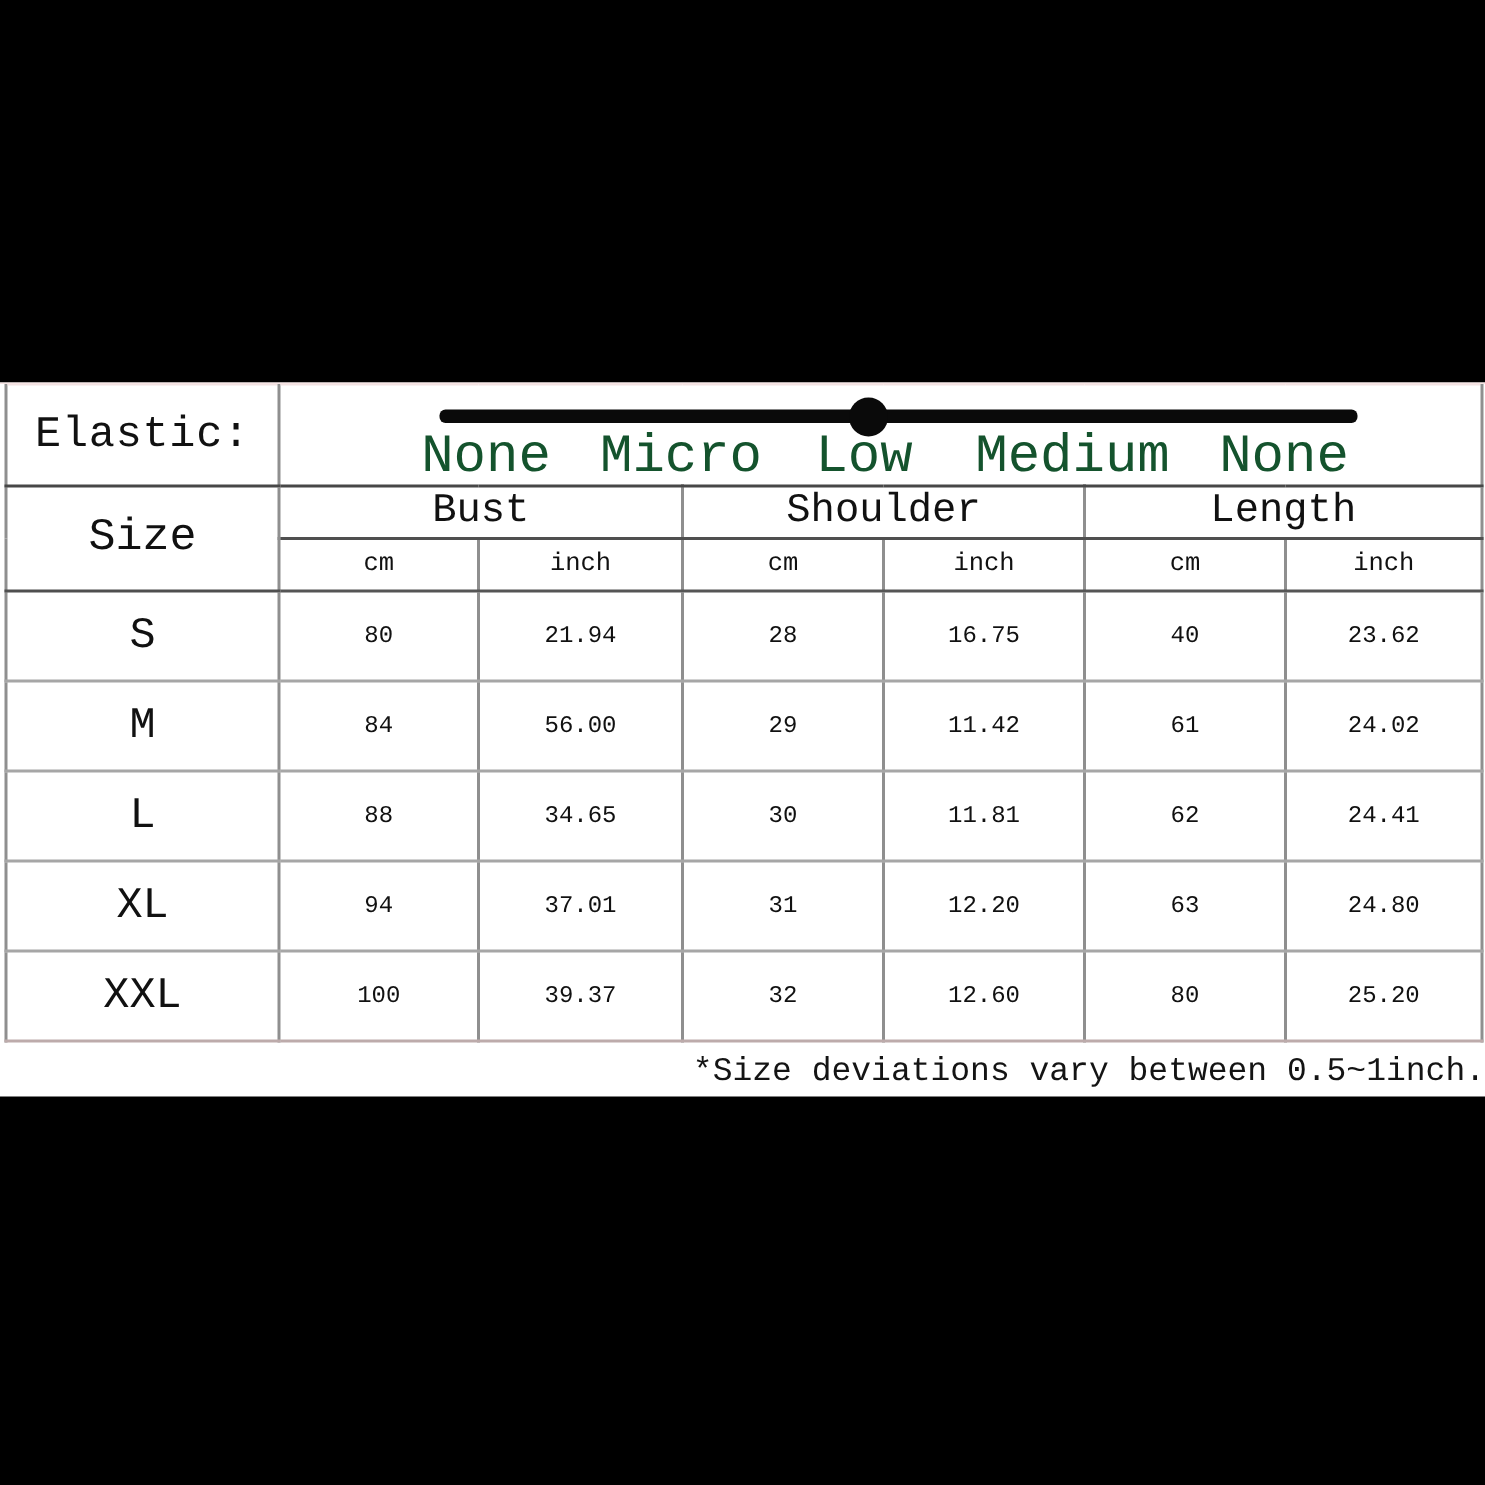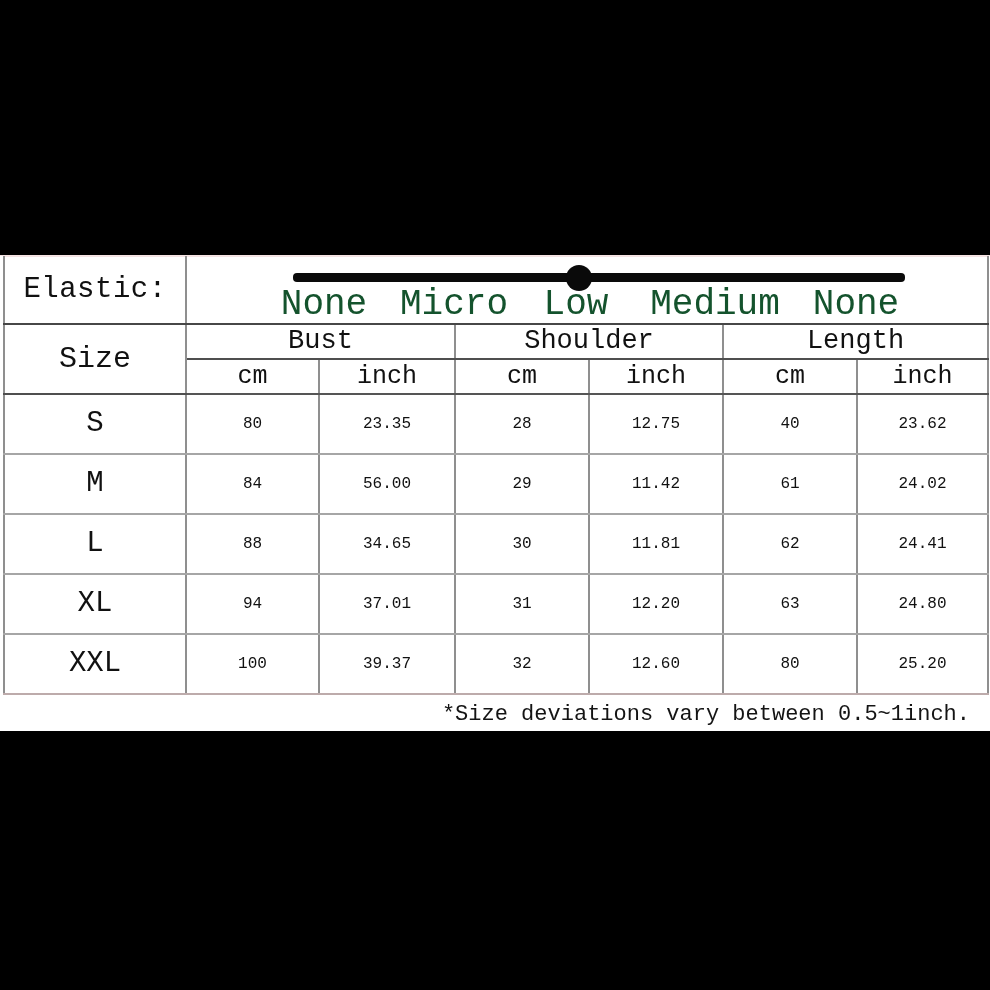--- a/index.html
+++ b/index.html
@@ -96,27 +96,27 @@
     position: absolute;
     top: 33px;
     transform: translateX(-50%);
     font-size: 36px;
     line-height: 30px;
     color: #14532d;
   }
 
   .size-header-cell  { font-size: 30px; }
   .group-header-cell { font-size: 27px; }
-  .unit-header-cell  { font-size: 25px; }
+  .unit-header-cell  { font-size: 17px; }
   .size-name-cell    { font-size: 29px; }
   .value-cell        { font-size: 16px; }
 
   .footnote {
     margin-top: 7px;
-    padding-right: 20px;
+    padding-right: 0;
     text-align: right;
     font-size: 22px;
     color: #141414;
   }
 </style>
 </head>
 <body>
 
 <div class="stage">
 
@@ -161,23 +161,23 @@
         <td class="unit-header-cell">inch</td>
         <td class="unit-header-cell">cm</td>
         <td class="unit-header-cell">inch</td>
         <td class="unit-header-cell">cm</td>
         <td class="unit-header-cell">inch</td>
       </tr>
 
       <tr class="data-row">
         <td class="size-name-cell">S</td>
         <td class="value-cell">80</td>
-        <td class="value-cell">23.35</td>
+        <td class="value-cell">21.94</td>
         <td class="value-cell">28</td>
-        <td class="value-cell">12.75</td>
+        <td class="value-cell">16.75</td>
         <td class="value-cell">40</td>
         <td class="value-cell">23.62</td>
       </tr>
 
       <tr class="data-row">
         <td class="size-name-cell">M</td>
         <td class="value-cell">84</td>
         <td class="value-cell">56.00</td>
         <td class="value-cell">29</td>
         <td class="value-cell">11.42</td>

